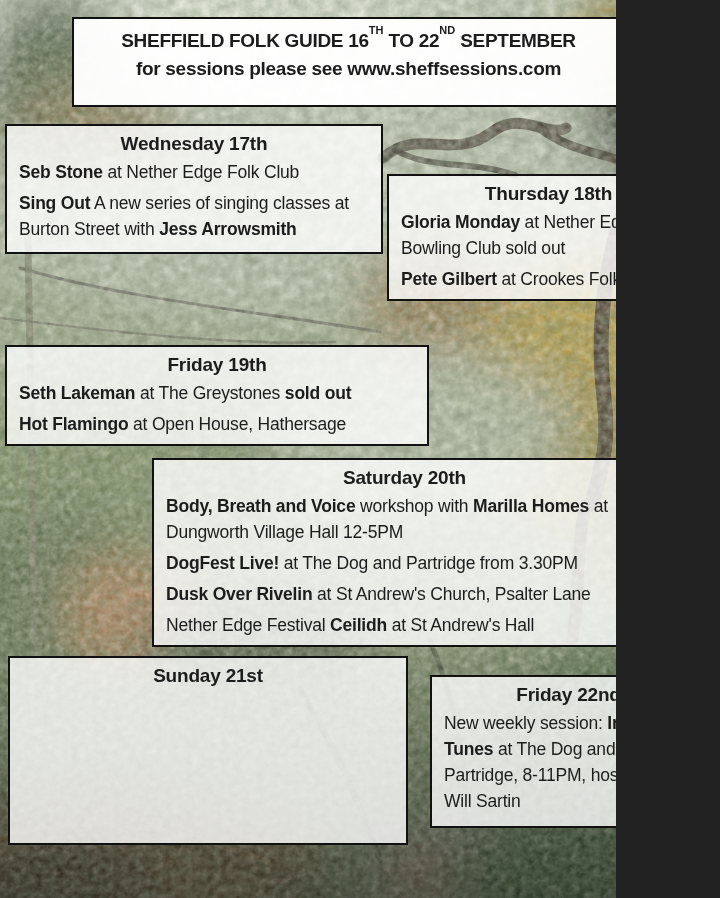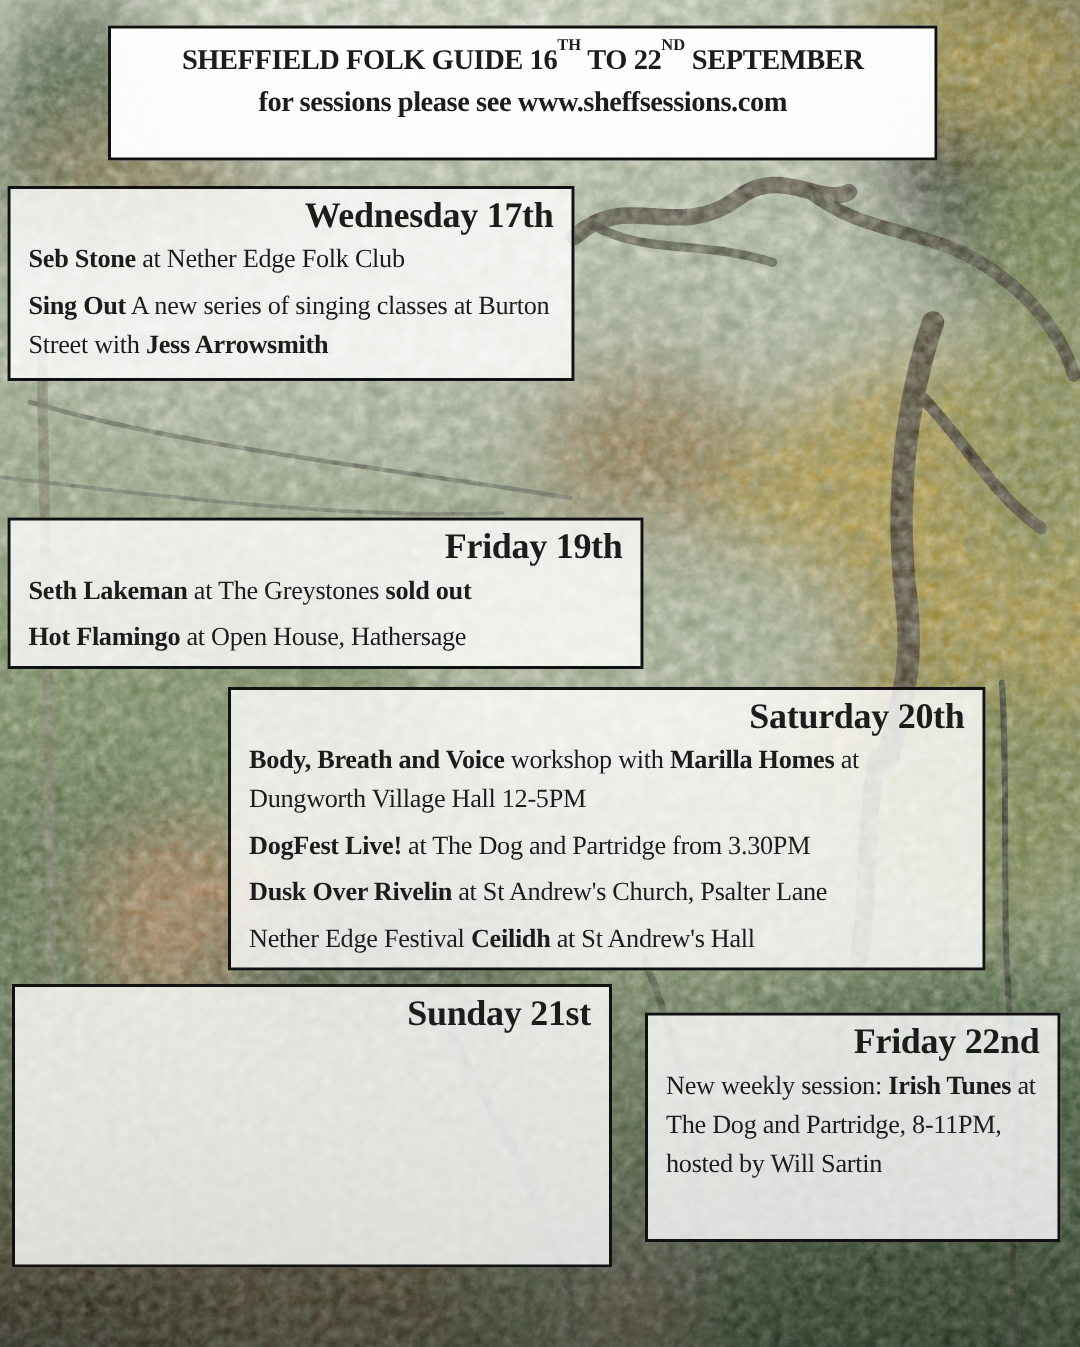--- a/index.html
+++ b/index.html
@@ -1,35 +1,35 @@
 <!DOCTYPE html>
 <html><head>
 <meta charset="utf-8">
 <style>
   html,body{margin:0;padding:0;background:#222;}
   .poster{
-    position:relative;width:720px;height:898px;overflow:hidden;
-    font-family:Liberation Serif, serif;color:#1c1c1c;background:#fef9c3;
+    position:relative;width:616px;height:898px;overflow:hidden;
+    font-family:Liberation Sans, sans-serif;color:#1c1c1c;background:#fef9c3;
   }
   .bg{position:absolute;left:0;top:0;width:720px;height:898px;display:block;}
   .box{
     position:absolute;box-sizing:border-box;
     background:rgba(255,255,255,0.80);
     border:2px solid #111111;
   }
   .title-box{
     background:rgba(255,255,255,0.97);
     text-align:center;font-weight:700;font-size:19px;line-height:28px;
     letter-spacing:-0.3px;padding:3px 8px;
   }
   .title-line{margin:0;}
   .title-line sup{font-size:11px;position:relative;top:-6px;letter-spacing:0;}
   .day{font-size:17.5px;line-height:26px;letter-spacing:-0.2px;padding:4px 12px 7px;}
   .day-heading{
-    font-size:24px;line-height:28px;font-weight:700;text-align:right;
+    font-size:19px;line-height:28px;font-weight:700;text-align:center;
     margin:0 0 1px;letter-spacing:-0.2px;
   }
   .event{margin:0 0 5px;}
   .event:last-child{margin-bottom:0;}
   b{font-weight:700;}
 </style>
 </head>
 <body>
 
 <div class="poster">
@@ -122,20 +122,27 @@
   </header>
 
   <section class="box day" style="left:5px;top:124px;width:378px;min-height:130px;">
     <h2 class="day-heading">Wednesday 17th</h2>
     <div>
         <p class="event"><b>Seb Stone</b><span> at Nether Edge Folk Club</span></p>
         <p class="event"><b>Sing Out</b><span> A new series of singing classes at Burton Street with </span><b>Jess Arrowsmith</b></p>
       </div>
   </section>
 
+  <section class="box day" style="left:387px;top:174px;width:323px;min-height:127px;">
+    <h2 class="day-heading">Thursday 18th</h2>
+    <div>
+        <p class="event"><b>Gloria Monday</b><span> at Nether Edge Bowling Club sold out</span></p>
+        <p class="event"><b>Pete Gilbert</b><span> at Crookes Folk Club</span></p>
+      </div>
+  </section>
 
   <section class="box day" style="left:5px;top:345px;width:424px;min-height:98px;">
     <h2 class="day-heading">Friday 19th</h2>
     <div>
         <p class="event"><b>Seth Lakeman</b><span> at The Greystones </span><b>sold out</b></p>
         <p class="event"><b>Hot Flamingo</b><span> at Open House, Hathersage</span></p>
       </div>
   </section>
 
   <section class="box day" style="left:152px;top:458px;width:505px;min-height:188px;">

